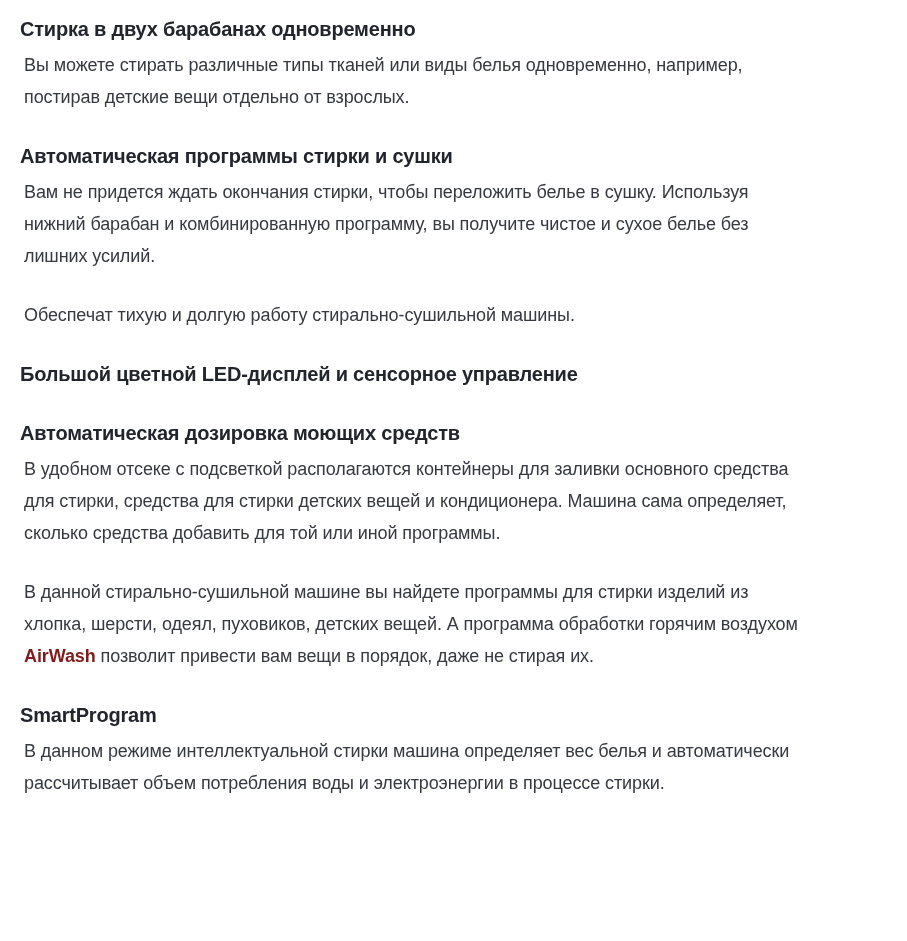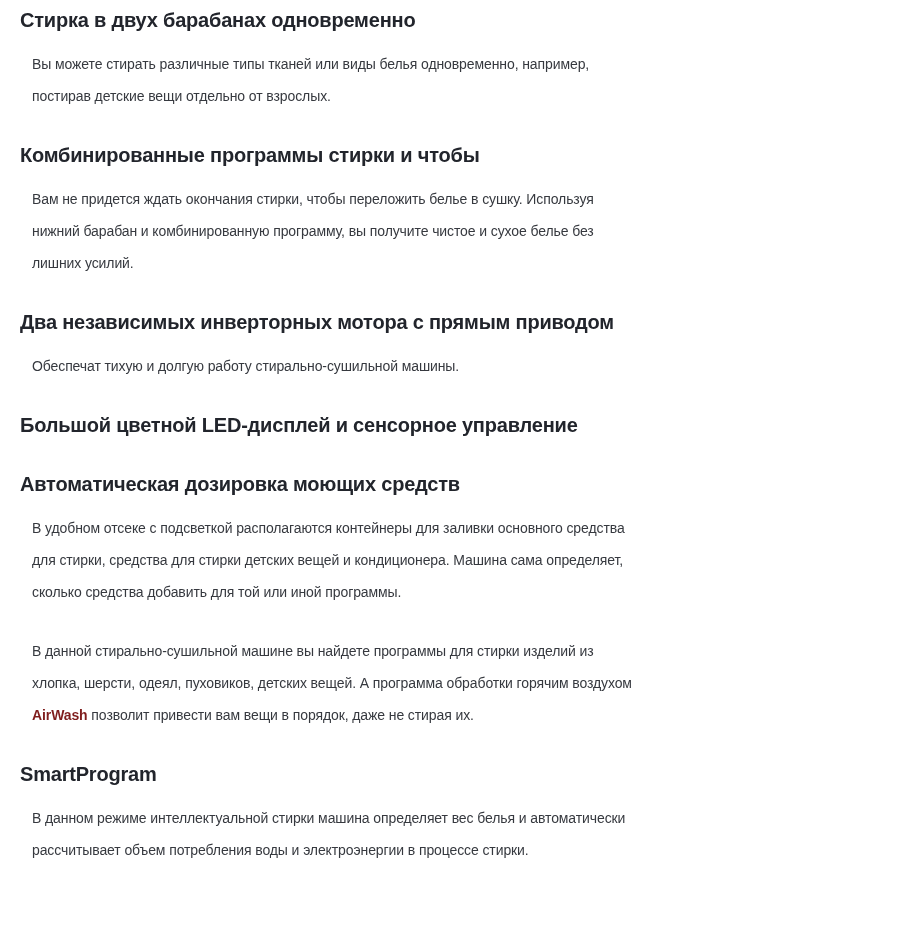--- a/index.html
+++ b/index.html
@@ -4,39 +4,39 @@
 <style>
   html, body {
     margin: 0;
     padding: 0;
     background: #ffffff;
   }
   .page {
     width: 907px;
     height: 941px;
     box-sizing: border-box;
-    padding: 4px 20px 12px 20px;
+    padding: 13px 20px 12px 20px;
     background: #ffffff;
     font-family: "Liberation Sans", "DejaVu Sans", sans-serif;
     overflow: hidden;
   }
   .feature-section + .feature-section {
     margin-top: 27px;
   }
   .feature-heading {
     margin: 0;
     font-size: 20px;
     line-height: 32px;
     font-weight: 700;
     color: #22252c;
     letter-spacing: -0.2px;
   }
   .feature-body {
-    margin: 12px;
-    font-size: 14px;
+    margin: 4px;
+    font-size: 18px;
     line-height: 32px;
     font-weight: 400;
     color: #36393f;
     white-space: pre-line;
     letter-spacing: -0.1px;
   }
   .bold-term {
     font-weight: 700;
     color: #7f1d1d;
   }
@@ -46,28 +46,27 @@
 
 <div class="page">
 
   <section class="feature-section">
     <h3 class="feature-heading">Стирка в двух барабанах одновременно</h3>
     <p class="feature-body">Вы можете стирать различные типы тканей или виды белья одновременно, например,
 постирав детские вещи отдельно от взрослых.</p>
   </section>
 
   <section class="feature-section">
-    <h3 class="feature-heading">Комбинированные программы стирки и чтобы</h3>
+    <h3 class="feature-heading">Автоматическая программы стирки и сушки</h3>
     <p class="feature-body">Вам не придется ждать окончания стирки, чтобы переложить белье в сушку. Используя
 нижний барабан и комбинированную программу, вы получите чистое и сухое белье без
 лишних усилий.</p>
   </section>
 
   <section class="feature-section">
-    <h3 class="feature-heading">Два независимых инверторных мотора с прямым приводом</h3>
     <p class="feature-body">Обеспечат тихую и долгую работу стирально-сушильной машины.</p>
   </section>
 
   <section class="feature-section">
     <h3 class="feature-heading">Большой цветной LED-дисплей и сенсорное управление</h3>
   </section>
 
   <section class="feature-section">
     <h3 class="feature-heading">Автоматическая дозировка моющих средств</h3>
     <p class="feature-body">В удобном отсеке с подсветкой располагаются контейнеры для заливки основного средства

